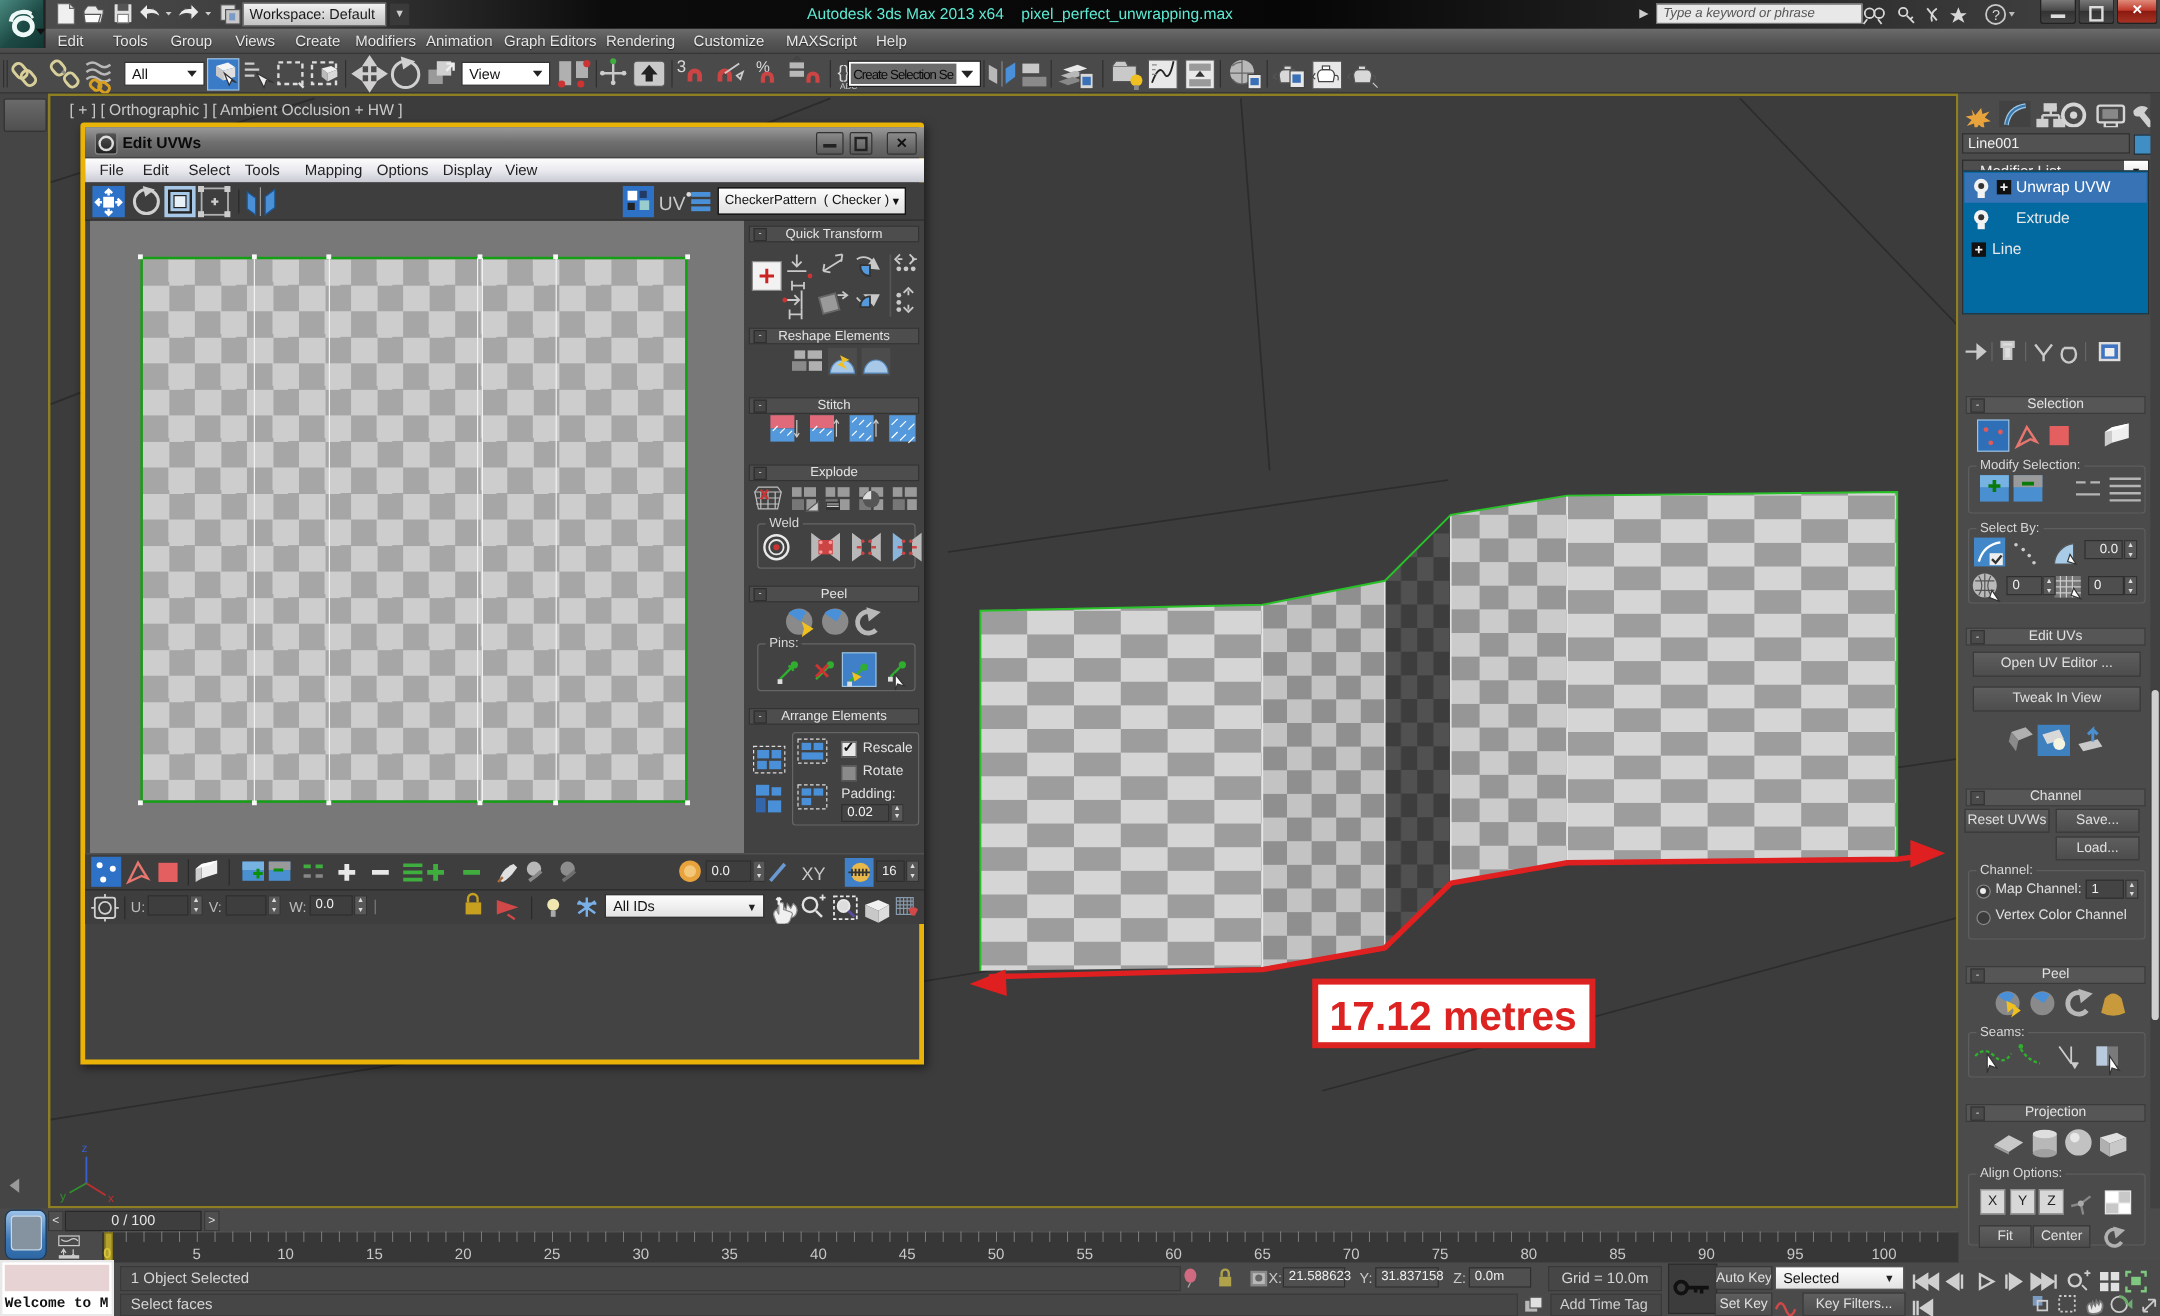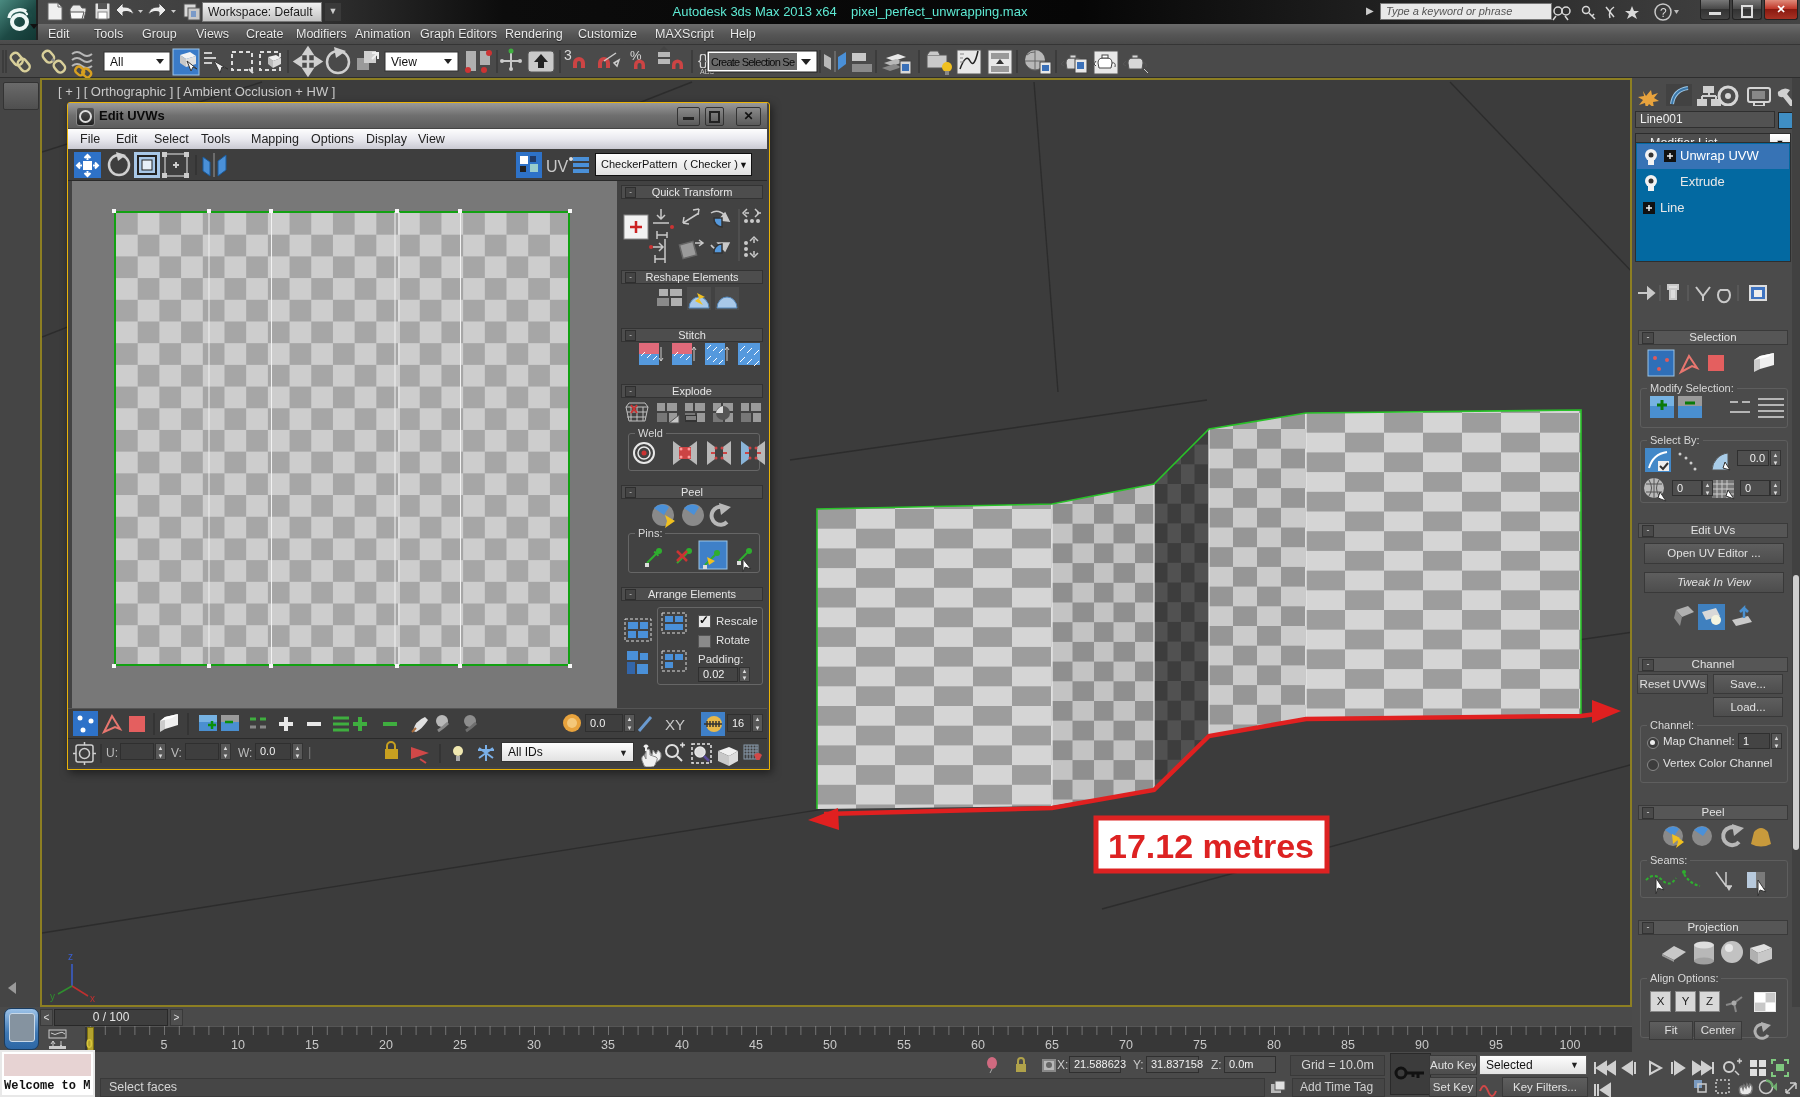--- a/index.html
+++ b/index.html
@@ -29,21 +29,21 @@
 .grpbox{border:1px solid #5e5e5e;border-radius:3px;box-sizing:border-box;}
 .grplabel{position:absolute;top:-7px;left:6px;background:#4b4b4b;padding:0 3px;color:#d8d8d8;font-size:11px;}
 .btn{background:linear-gradient(#5e5e5e,#4d4d4d);border:1px solid #393939;box-sizing:border-box;color:#e0e0e0;font-size:11.5px;text-align:center;white-space:nowrap;overflow:hidden;}
 .field{background:#4f4f4f;border:1px solid #2f2f2f;box-sizing:border-box;color:#f0f0f0;font-size:11px;padding-left:4px;}
 .spin{width:11px;background:#585858;border:1px solid #333;box-sizing:border-box;}
 
 #timeline{left:0;top:1007px;width:1632px;height:45px;background:#4a4a4a;}
 #statusbar{left:0;top:1052px;width:1800px;height:45px;background:#4a4a4a;}
 .sbox{background:#464646;border:1px solid #393939;box-sizing:border-box;color:#d5d5d5;font-size:12.5px;}
 
-#uvw{left:67px;top:102px;width:703px;height:668px;background:#434343;border:1px solid #eab308;border-radius:3px 3px 0 0;box-shadow:2px 3px 8px rgba(0,0,0,.5);box-sizing:border-box;}
+#uvw{left:67px;top:102px;width:703px;height:785px;background:#434343;border:4px solid #eab308;border-radius:3px 3px 0 0;box-shadow:2px 3px 8px rgba(0,0,0,.5);box-sizing:border-box;}
 #uvwtitle{left:0;top:0;width:699px;height:26px;background:linear-gradient(#9a9a9a,#6f6f6f 50%,#5c5c5c);border-bottom:1px solid #444;box-sizing:border-box;}
 #uvwmenu{left:0;top:26px;width:699px;height:20px;background:linear-gradient(#fdfdfd,#e9e9ef 50%,#c9c9d2);box-sizing:border-box;}
 #uvwmenu span{position:absolute;top:3px;color:#222;font-size:12.5px;}
 #uvwtools{left:0;top:46px;width:699px;height:32px;background:#3e3e3e;border-bottom:1px solid #2a2a2a;box-sizing:border-box;}
 #uvwcanvas{left:4px;top:78px;width:545px;height:527px;background:#787878;}
 #uvwchecker{left:42px;top:30px;width:456px;height:455px;background:repeating-conic-gradient(#cdcdcd 0% 25%, #a6a6a6 0% 50%);background-size:43.4px 43.4px;border:2px solid #12a112;box-sizing:border-box;}
 #uvwside{left:549px;top:78px;width:150px;height:527px;background:#424242;}
 .uvsechead{left:553px;width:142px;height:14px;background:#4d4d4d;border:1px solid #333;box-sizing:border-box;color:#e5e5e5;font-size:11px;text-align:center;line-height:12px;}
 .uvsechead .minus{position:absolute;left:3px;top:1px;width:9px;height:9px;background:#444;border:1px solid #2e2e2e;color:#ddd;font-size:8px;line-height:8px;}
 #uvwbot1{left:0;top:605px;width:699px;height:30px;background:#3e3e3e;border-top:1px solid #555;box-sizing:border-box;}
@@ -540,21 +540,21 @@
     <div class="abs spin" style="left:70px;top:402px;height:16px;">
         <div style="color:#ddd;font-size:6px;text-align:center;line-height:8px;">▲<br>▼</div>
       </div>
     <div class="abs field" style="left:108px;top:402px;width:30px;height:16px;background:#4e4e4e;line-height:14px;">0</div>
     <div class="abs spin" style="left:138px;top:402px;height:16px;">
         <div style="color:#ddd;font-size:6px;text-align:center;line-height:8px;">▲<br>▼</div>
       </div>
 
     <div class="abs rollhead" style="top:445px;"><span class="minus">-</span>Edit UVs</div>
     <div class="abs btn" style="left:12px;top:465px;width:140px;height:21px;line-height:19px;">Open UV Editor ...</div>
-    <div class="abs btn" style="left:12px;top:494px;width:140px;height:21px;line-height:19px;font-style:italic;">Tweak In View</div>
+    <div class="abs btn" style="left:12px;top:494px;width:140px;height:21px;line-height:19px;">Tweak In View</div>
     <svg class="abs" style="left:0;top:524px" width="168" height="30">
       <polygon points="44,8 56,4 62,10 50,15" fill="#b0b0b0"></polygon>
         <polygon points="44,8 50,15 48,24 42,16" fill="#8a8a8a"></polygon>
       <rect x="66" y="2" width="27" height="26" fill="#3f80bf"></rect>
         <polygon points="70,10 84,6 88,14 74,18" fill="#d8d8d8"></polygon>
         <circle cx="84" cy="18" r="5" fill="#f4f4e0"></circle>
       <polygon points="100,18 116,14 120,20 104,24" fill="#c9c9c9"></polygon>
         <path d="M112,16 v-10 l-4,4 m4,-4 l4,4" stroke="#4a90d0" stroke-width="2.5" fill="none"></path>
     </svg>
 
@@ -695,20 +695,21 @@
           <text x="1337" y="23">90</text>
           <text x="1411" y="23">95</text>
           <text x="1485" y="23">100</text>
       </g>
     </svg>
     <div class="abs" style="left:87px;top:20px;width:7px;height:24px;background:#b3a22e;border:1px solid #7a6e10;box-sizing:border-box;"></div>
     <div class="abs" style="left:86px;top:30px;color:#d8c53a;font-size:12px;font-weight:bold;">0</div>
   </div>
 
   <div id="statusbar" class="abs">
+    <div class="abs sbox" style="left:100px;top:3px;width:884px;height:21px;line-height:19px;padding-left:8px;">1 Object Selected</div>
     <div class="abs sbox" style="left:100px;top:26px;width:1165px;height:19px;line-height:17px;padding-left:8px;">Select faces</div>
     <svg class="abs" style="left:984px;top:3px" width="110" height="21">
       <ellipse cx="8" cy="8" rx="5" ry="6" fill="#d06a80"></ellipse>
         <path d="M8,14 l-2,4" stroke="#aaa"></path>
       <rect x="32" y="9" width="10" height="8" fill="#b0a24a"></rect>
         <path d="M34,9 v-3 a3,3 0 0 1 6,0 v3" stroke="#b0a24a" stroke-width="2" fill="none"></path>
       <rect x="58" y="4" width="14" height="13" fill="#888"></rect>
         <rect x="60" y="6" width="10" height="9" fill="#b8b8b8"></rect>
         <circle cx="65" cy="10" r="3" fill="#666"></circle>
     </svg>

